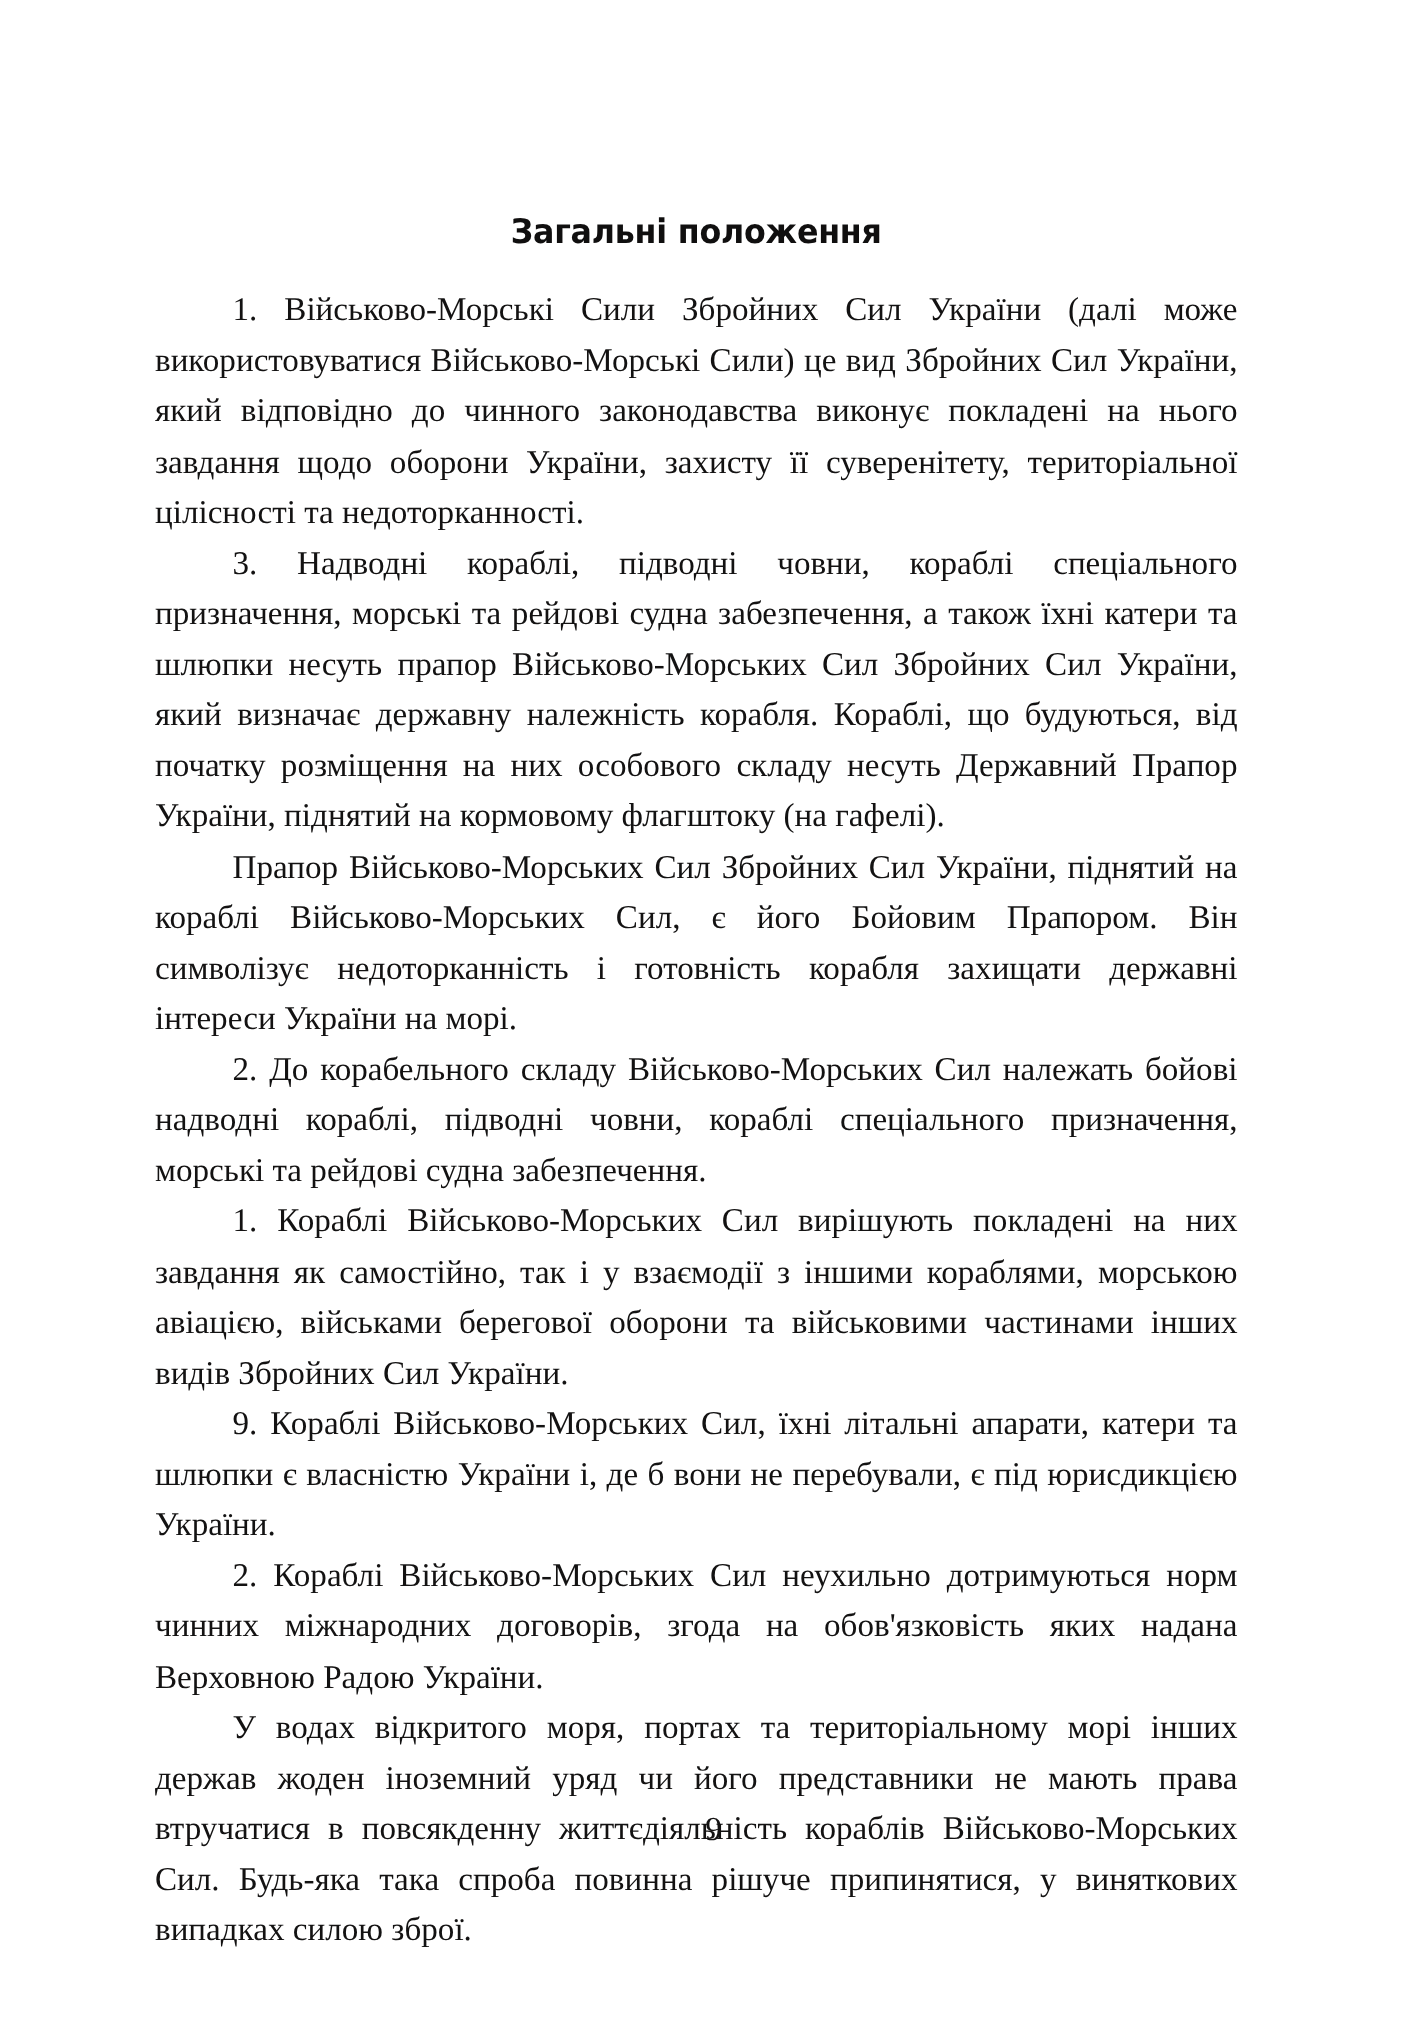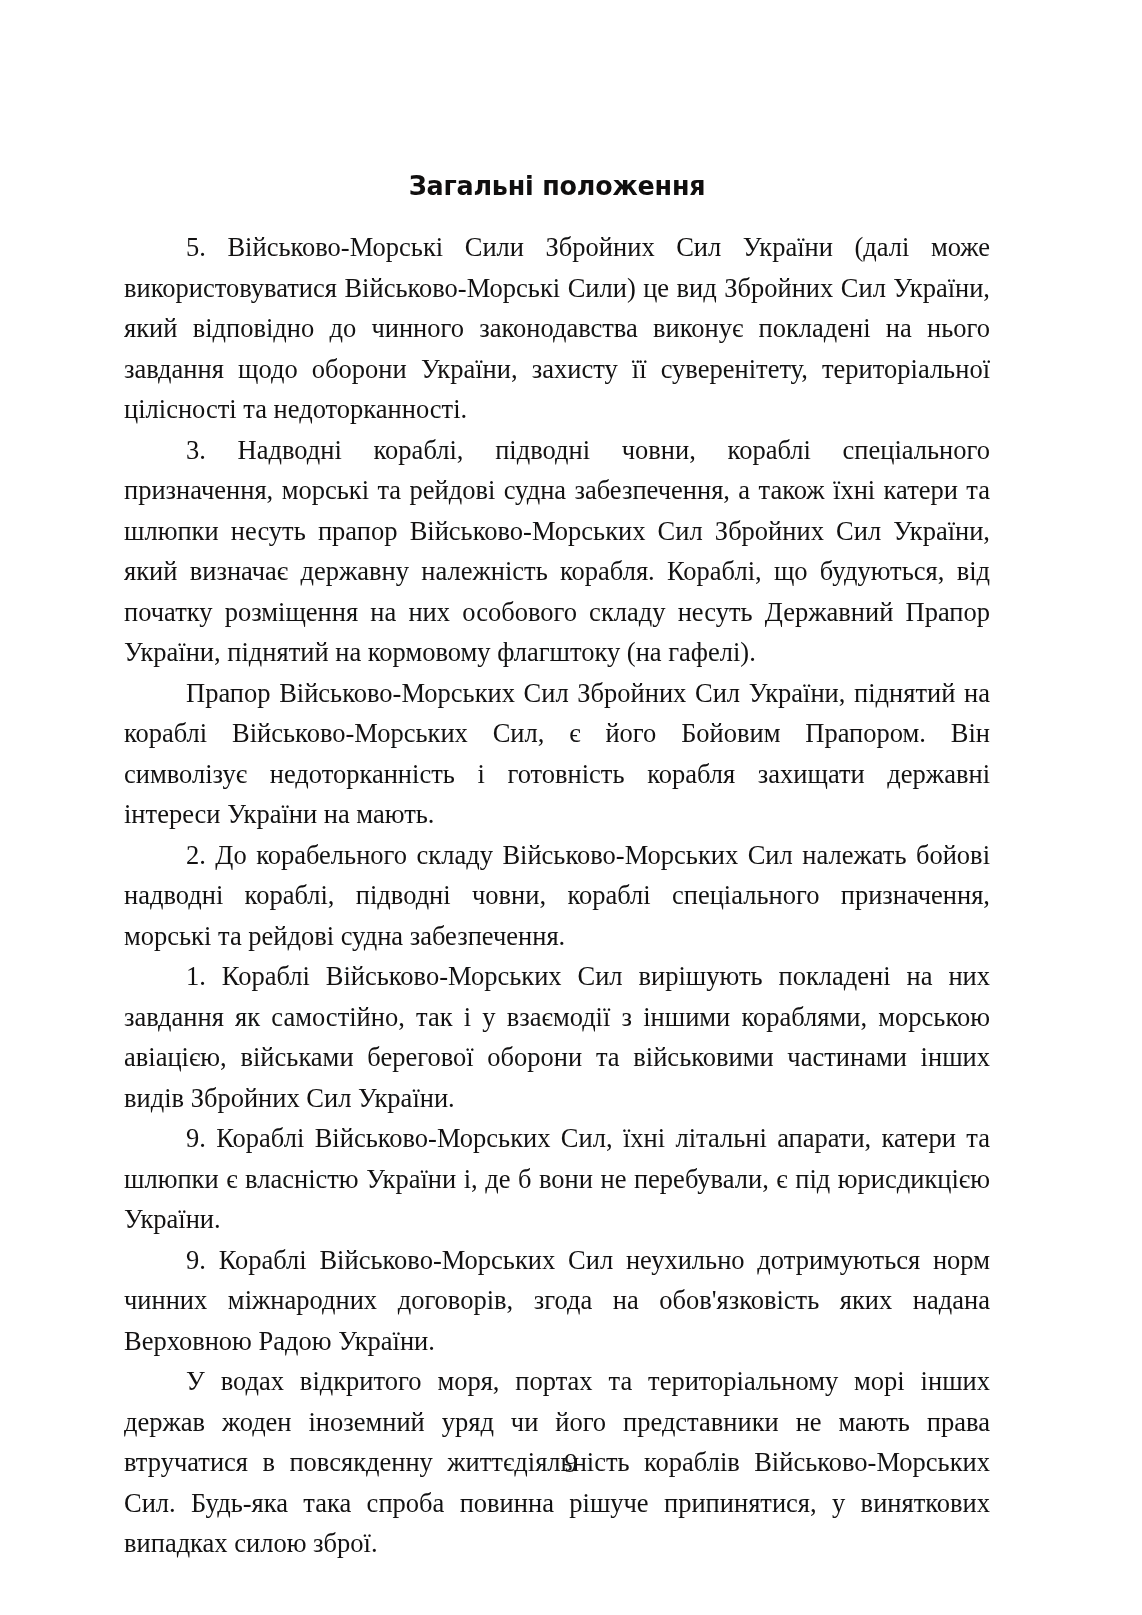--- a/index.html
+++ b/index.html
@@ -59,27 +59,27 @@
 </head>
 <body>
 
 <div class="page">
 
   <div class="content">
 
     <h1 class="doc-title">Загальні положення</h1>
 
     <div class="body-text">
-      <p>5. Військово-Морські Сили Збройних Сил України (далі може використовуватися  Військово-Морські Сили)  це вид Збройних Сил України, який відповідно до чинного законодавства виконує покладені на нього завдання щодо оборони України, захисту її суверенітету, територіальної цілісності та недоторканності.</p>
+      <p>1. Військово-Морські Сили Збройних Сил України (далі може використовуватися  Військово-Морські Сили)  це вид Збройних Сил України, який відповідно до чинного законодавства виконує покладені на нього завдання щодо оборони України, захисту її суверенітету, територіальної цілісності та недоторканності.</p>
       <p>3. Надводні кораблі, підводні човни, кораблі спеціального призначення, морські та рейдові судна забезпечення, а також їхні катери та шлюпки несуть прапор Військово-Морських Сил Збройних Сил України, який визначає державну належність корабля. Кораблі, що будуються, від початку розміщення на них особового складу несуть Державний Прапор України, піднятий на кормовому флагштоку (на гафелі).</p>
-      <p>Прапор Військово-Морських Сил Збройних Сил України, піднятий на кораблі Військово-Морських Сил, є його Бойовим Прапором. Він символізує недоторканність і готовність корабля захищати державні інтереси України на мають.</p>
+      <p>Прапор Військово-Морських Сил Збройних Сил України, піднятий на кораблі Військово-Морських Сил, є його Бойовим Прапором. Він символізує недоторканність і готовність корабля захищати державні інтереси України на морі.</p>
       <p>2. До корабельного складу Військово-Морських Сил належать бойові надводні кораблі, підводні човни, кораблі спеціального призначення, морські та рейдові судна забезпечення.</p>
       <p>1. Кораблі Військово-Морських Сил вирішують покладені на них завдання як самостійно, так і у взаємодії з іншими кораблями, морською авіацією, військами берегової оборони та військовими частинами інших видів Збройних Сил України.</p>
       <p>9. Кораблі Військово-Морських Сил, їхні літальні апарати, катери та шлюпки є власністю України і, де б вони не перебували, є під юрисдикцією України.</p>
-      <p>9. Кораблі Військово-Морських Сил неухильно дотримуються норм чинних міжнародних договорів, згода на обов'язковість яких надана Верховною Радою України.</p>
+      <p>2. Кораблі Військово-Морських Сил неухильно дотримуються норм чинних міжнародних договорів, згода на обов'язковість яких надана Верховною Радою України.</p>
       <p>У водах відкритого моря, портах та територіальному морі інших держав жоден іноземний уряд чи його представники не мають права втручатися в повсякденну життєдіяльність кораблів Військово-Морських Сил. Будь-яка така спроба повинна рішуче припинятися, у виняткових випадках  силою зброї.</p>
     </div>
 
   </div>
 
   <div class="page-number">9</div>
 
 </div>
 
 </body></html>

